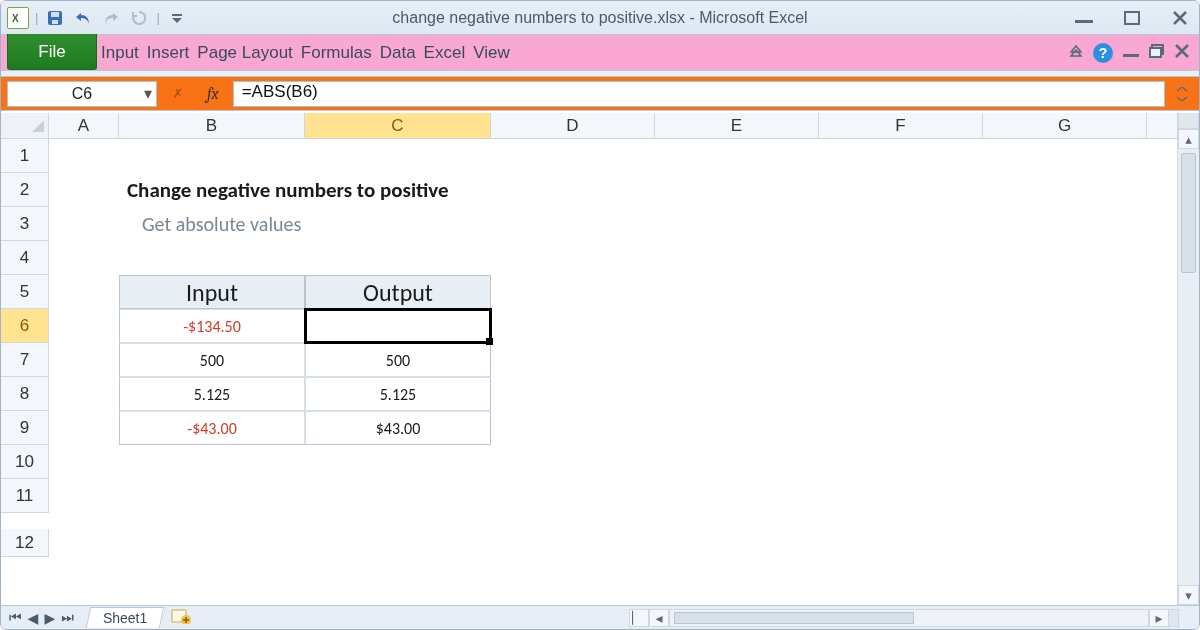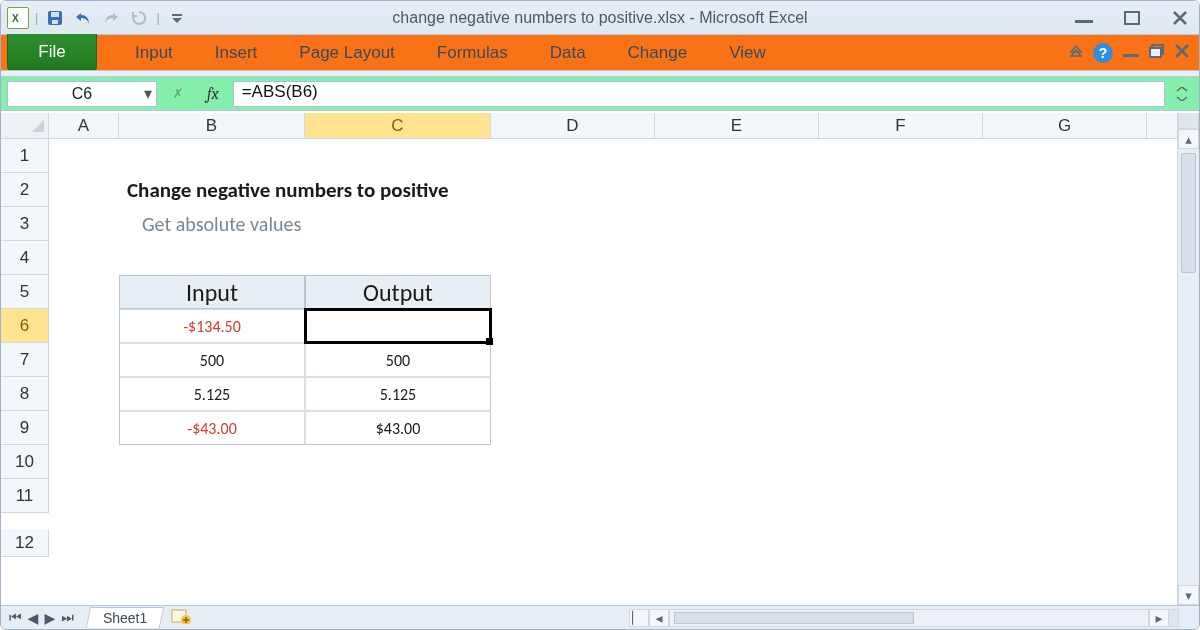--- a/index.html
+++ b/index.html
@@ -35,26 +35,25 @@
     transform: translateX(-50%);
     color: #4a5a6a;
     font-size: 16px;
   }
   .win-controls { margin-left: auto; display: flex; gap: 22px; align-items:center; color:#5a6a7a;}
   .win-controls .wc { width: 26px; height: 18px; display:flex; align-items:center; justify-content:center;}
 
   
   .ribbon-tabs {
     height: 36px;
-    background: #f97316;
+    background: #f9a8d4;
     border-bottom: 1px solid #b7c8da;
     display: flex;
     align-items: stretch;
     padding-left: 6px;
-    gap: 34px;
     position: relative;
   }
   .file-tab {
     background: linear-gradient(#2f8f2f, #1f7a1f);
     color: #fff;
     width: 90px;
     display: flex;
     align-items: center;
     justify-content: center;
     font-size: 17px;
@@ -67,21 +66,21 @@
   .ribbon-right { position: absolute; right: 10px; top: 50%; transform: translateY(-50%); display:flex; gap:10px; align-items:center; color:#5a6a7a;}
   .help-icon { width:20px; height:20px; background:#2f8fdc; border-radius:50%; color:#fff; display:flex; align-items:center; justify-content:center; font-weight:bold; font-size:14px;}
   .ribbon-bar { height: 6px; background:#e9f0f7; border-bottom:1px solid #b7c8da;}
 
   
   .formula-row {
     height: 34px;
     display: flex;
     align-items: center;
     border-bottom: 1px solid #b7c8da;
-    background: #86efac;
+    background: #f97316;
     padding: 3px 6px;
     gap: 6px;
   }
   .name-box {
     width: 150px; height: 26px; background:#fff; border:1px solid #b0bfd0;
     display:flex; align-items:center; justify-content:center; font-size:16px; color:#222;
     position:relative;
   }
   .name-box .dd { position:absolute; right:4px; color:#555; }
   .fx-btns { display:flex; align-items:center; gap:4px; padding:0 6px;}
@@ -220,21 +219,21 @@
   </div>
 </div>
 
 <div class="ribbon-tabs">
   <div class="file-tab">File</div>
   <div class="tab">Input</div>
   <div class="tab">Insert</div>
   <div class="tab">Page Layout</div>
   <div class="tab">Formulas</div>
   <div class="tab">Data</div>
-  <div class="tab">Change</div>
+  <div class="tab">Excel</div>
   <div class="tab">View</div>
   <div class="ribbon-right">
     <div><svg width="14" height="14">
           <path d="M7 2 L2 8 L12 8 Z" fill="none" stroke="#5a6a7a" stroke-width="1.5"></path>
           <path d="M7 6 L2 12 L12 12 Z" fill="none" stroke="#5a6a7a" stroke-width="1.5"></path>
         </svg></div>
     <div class="help-icon">?</div>
     <div><svg width="16" height="10">
           <rect y="7" width="16" height="3" fill="#5a6a7a"></rect>
         </svg></div>

